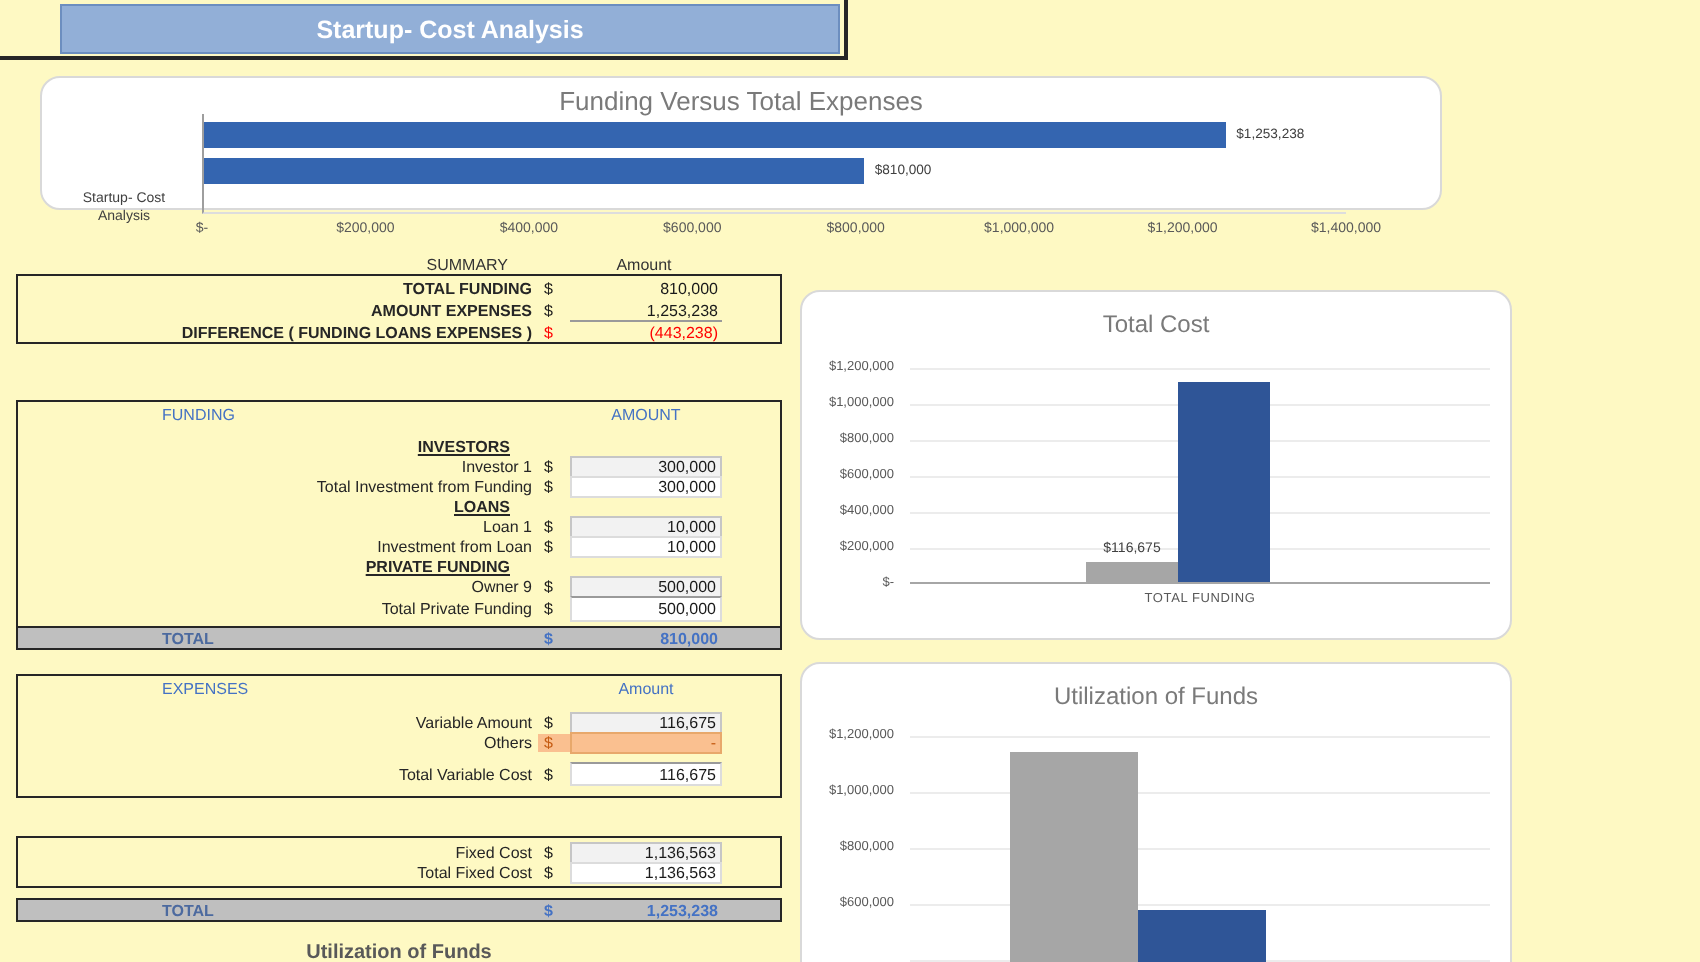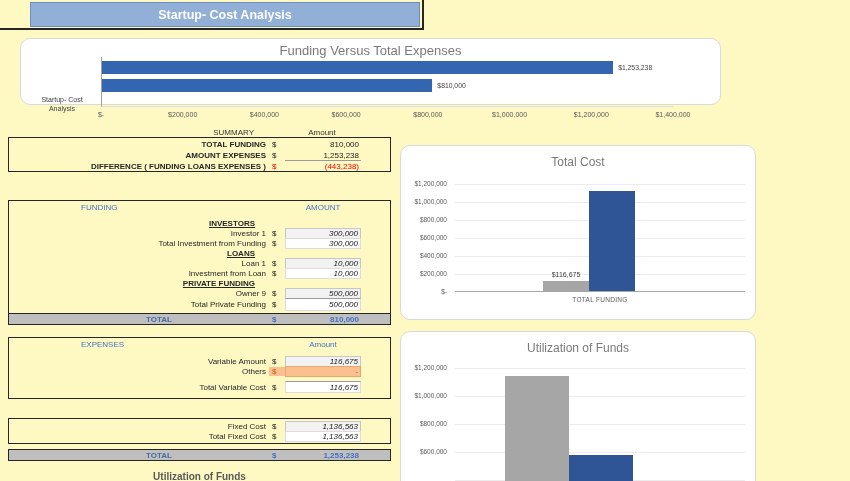--- a/index.html
+++ b/index.html
@@ -59,38 +59,38 @@
   .tbl { position:absolute; left:8px; width:383px; font-size:8px; }
   .grid-row, .hdr-row, .total-bar { display:grid; grid-template-columns:260px 16px 76px 1fr; align-items:center; }
   .grid-row { height:10px; }
   .h12 { height:12px; } .h13 { height:13px; }
   .spacer5 { height:5px; } .spacer6 { height:6px; }
   .lbl { grid-column:1; text-align:right; padding-right:3px; color:#262626; }
   .bold { font-weight:bold; }
   .cur { grid-column:2; text-align:left; padding-left:3px; }
   .val { grid-column:3; text-align:right; padding-right:2px; height:100%;
          display:flex; align-items:center; justify-content:flex-end; }
-  .cell { border:1px solid #DCDCDC; background:#fff;font-style:italic; }
+  .cell { border:1px solid #DCDCDC; background:#fff; }
   .input { background:#F2F2F2; border-color:#C6C6C6; }
   .sumline { border-top:1px solid #9A9A9A; }
   .orange-bg { background:#FAC090 !important; border-color:#E8A86B !important; }
   .orange-tx { color:#C55A11; }
   .red { color:#FF0000; }
   .box { border:1px solid #262626; position:absolute; left:0; width:383px; overflow:hidden; }
   .hdr-row { height:12px; }
   .hdr-row.blue { color:#4472C4; }
   .hdr-row.dark { color:#333333; }
   .th-left { grid-column:1; text-align:left; padding-left:72px; }
   .th-right { grid-column:1; text-align:right; padding-right:14px; }
   .hdr-amt { grid-column:3; text-align:center; }
   .sect { grid-column:1; text-align:right; padding-right:14px; font-weight:bold;
           text-decoration:underline; color:#262626; }
   .total-bar { position:absolute; left:0; width:383px; height:12px; background:#BFBFBF;
                border:1px solid #262626; font-weight:bold; }
-  .t-label { grid-column:1; text-align:center; padding-left:40px; color:#4C6A9F; }
+  .t-label { grid-column:1; text-align:left; padding-left:72px; color:#4C6A9F; }
   .t-cur, .t-val { color:#4472C4; }
 
   .summary-tbl { top:126px; height:46px; }
   .summary-box { top:11px; height:35px; }
   .funding-tbl { top:184px; height:142px; }
   .funding-box { top:0; height:125px;margin-top:16px; }
   .funding-total { top:129px; }
   .expenses-tbl { top:337px; height:125px; }
   .exp-box1 { top:0; height:62px; }
   .exp-box2 { top:81px; height:26px; padding-top:2px; }

